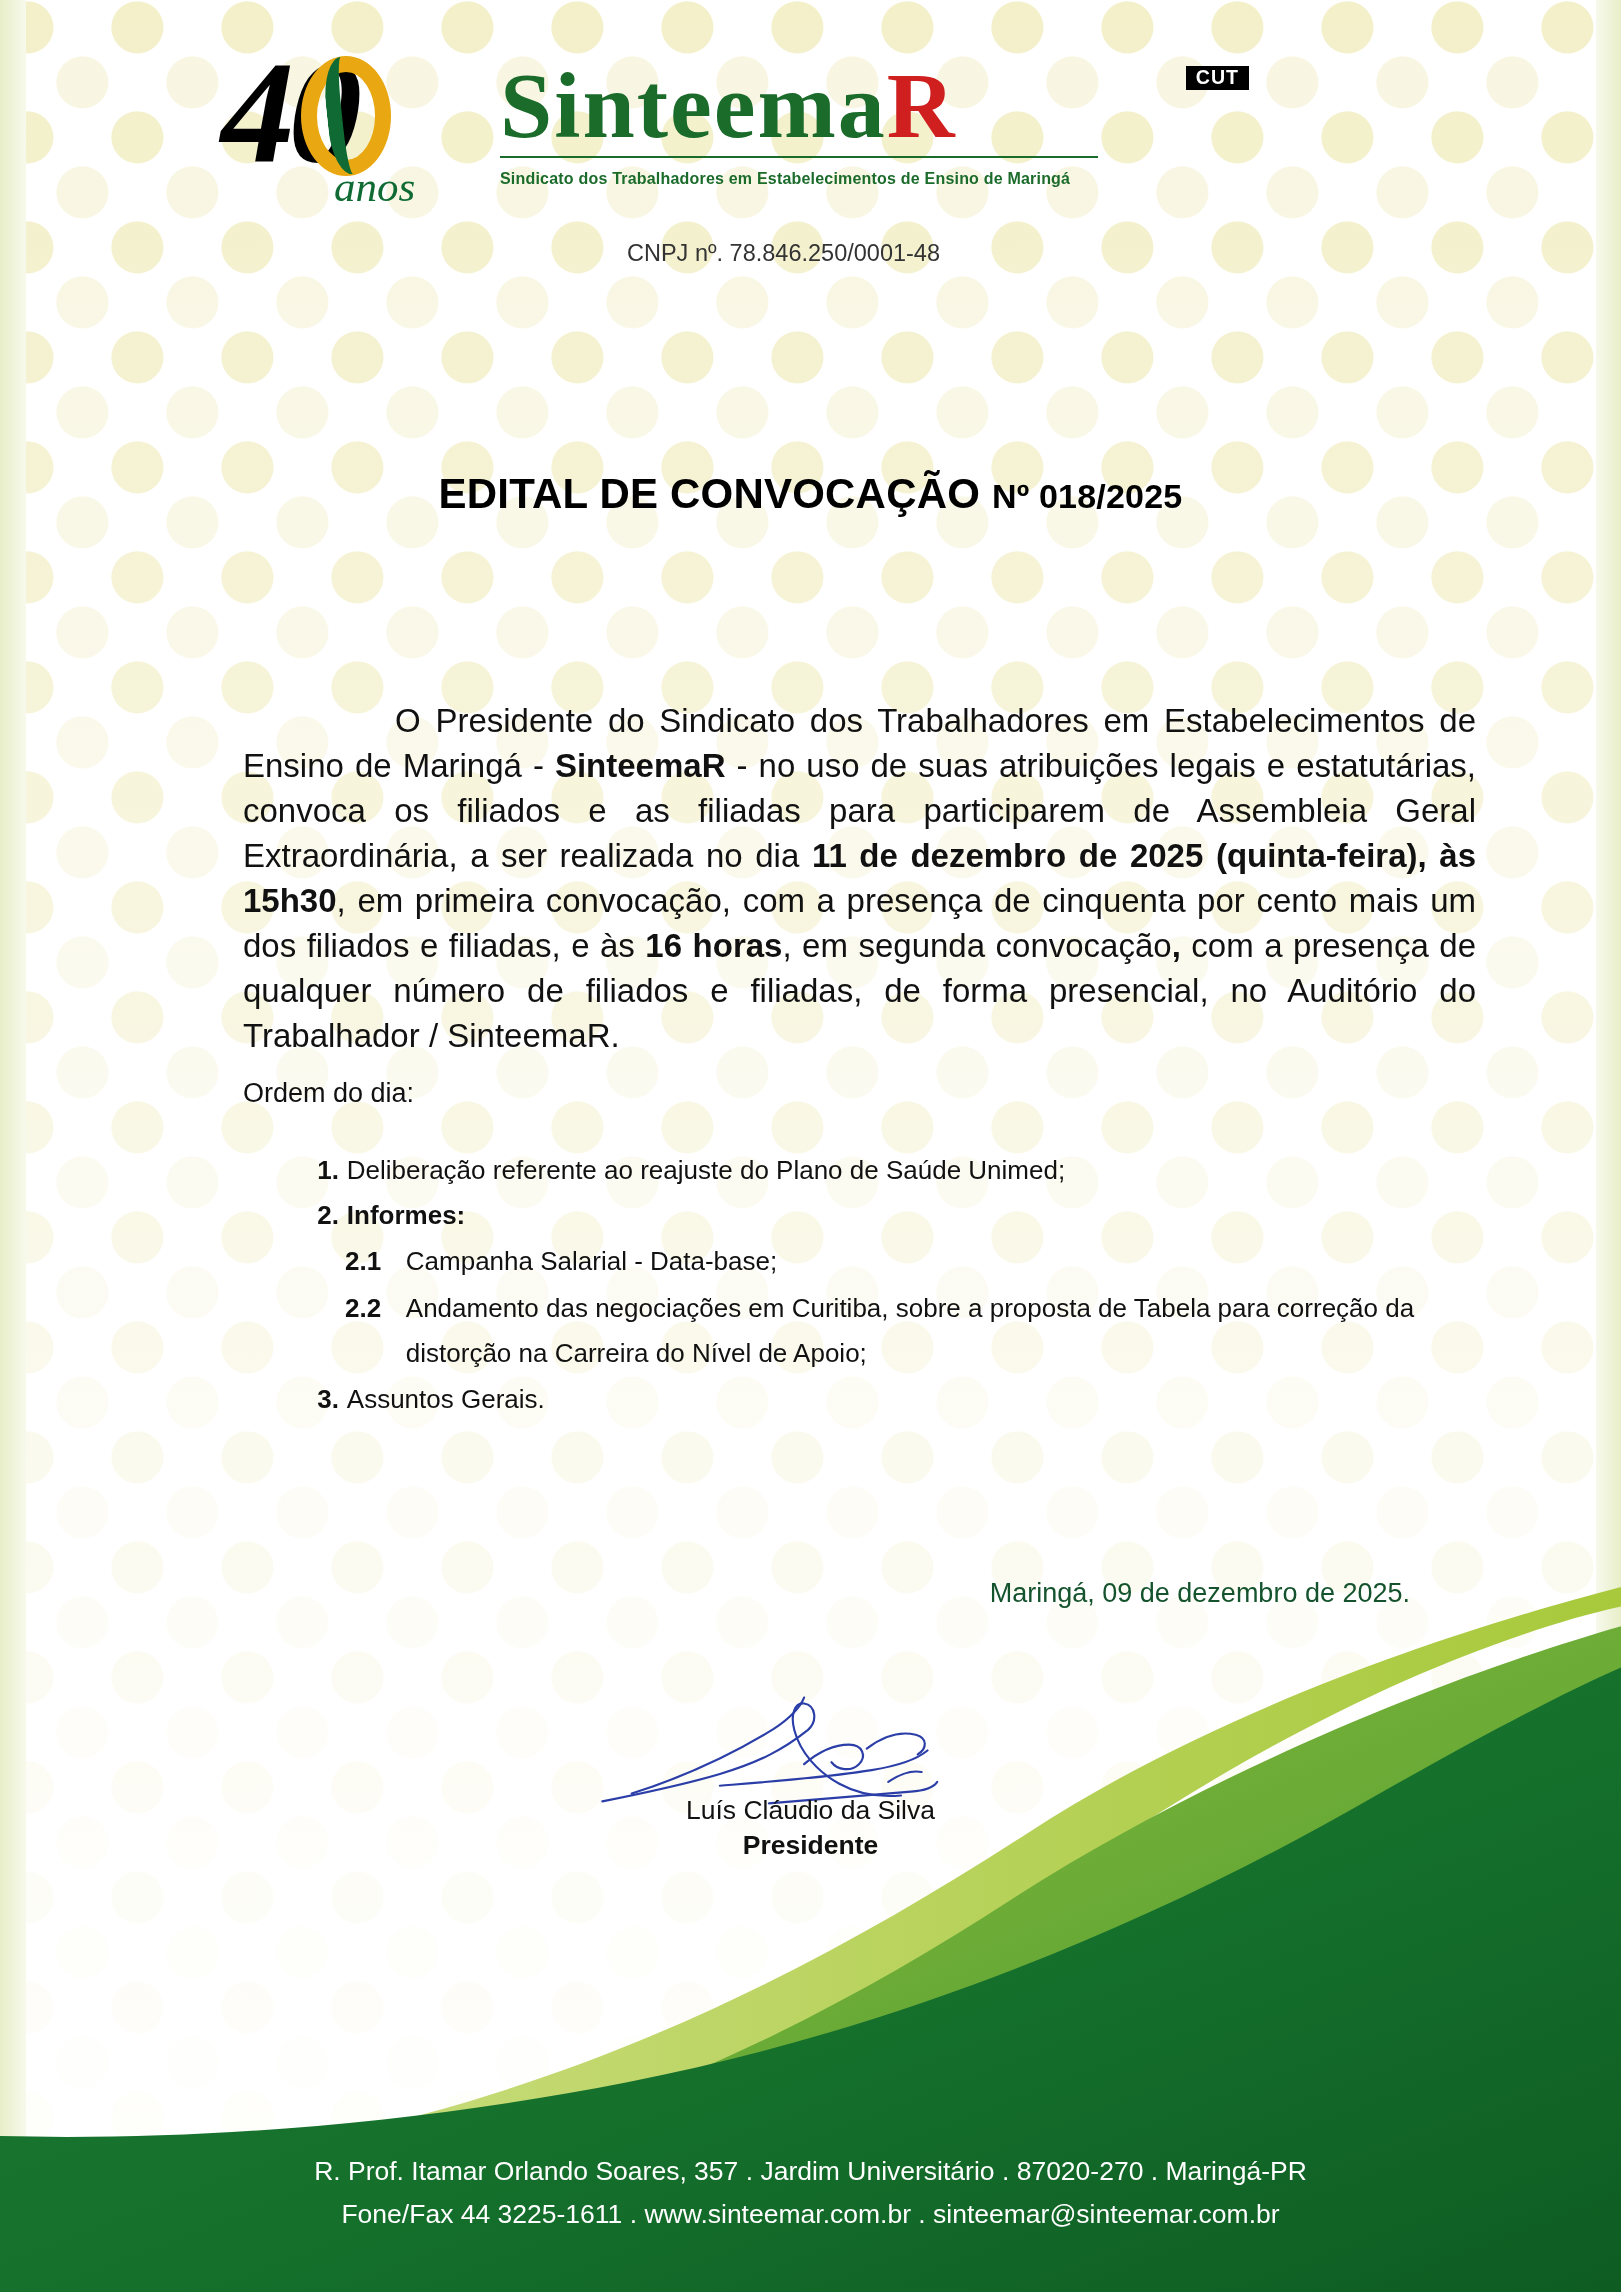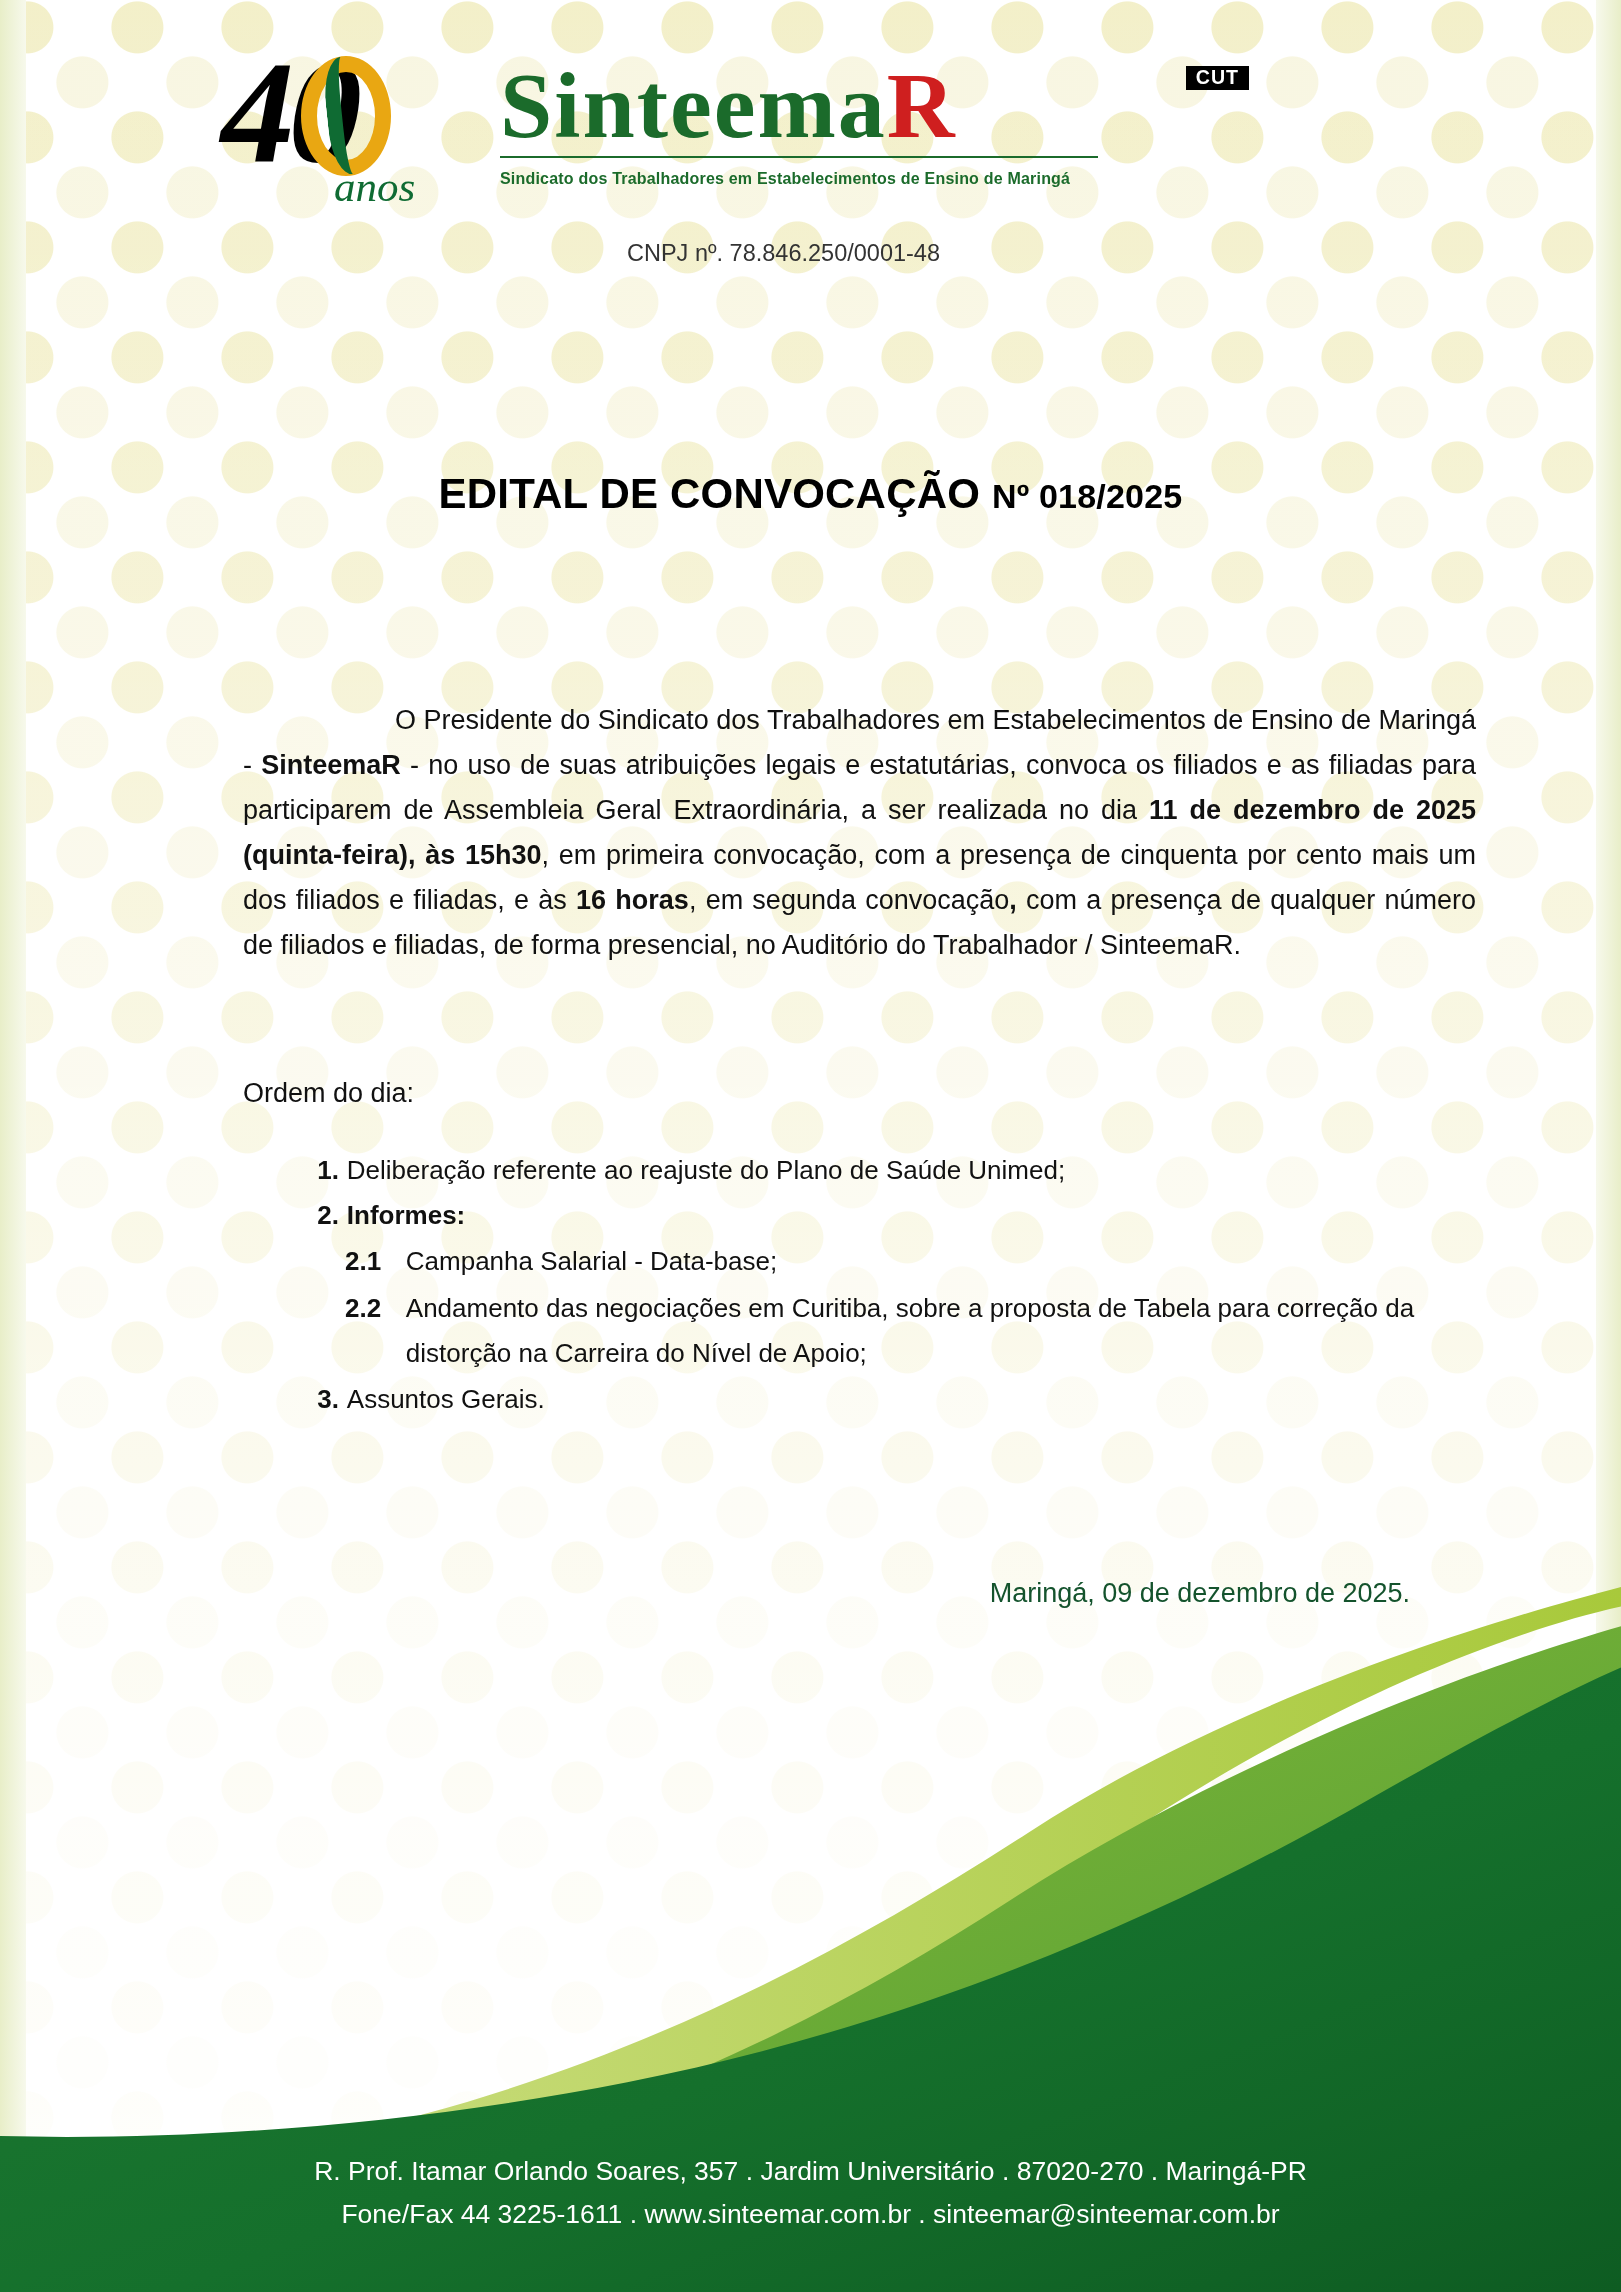--- a/index.html
+++ b/index.html
@@ -181,21 +181,21 @@
     color: #e8131b;
     letter-spacing: 0.2px;
   }
 
   
   .body-text {
     position: absolute;
     left: 243px;
     top: 698px;
     width: 1233px;
-    font-size: 27px;
+    font-size: 33px;
     line-height: 45px;
     color: #111111;
     text-align: justify;
     text-indent: 152px;
   }
   .body-text b { font-weight: bold; }
 
   .ordem-label {
     position: absolute;
     left: 243px;
@@ -360,20 +360,35 @@
       <span class="txt">Andamento das negociações em Curitiba, sobre a proposta de Tabela para correção da distorção na Carreira do Nível de Apoio;</span>
     </div>
     <div class="item">
       <span class="num">3.</span>
       <span class="txt">Assuntos Gerais.</span>
     </div>
   </div>
 
   <div class="city-date">Maringá, 09 de dezembro de 2025.</div>
 
+  <div class="signature-block">
+    <svg class="sig-svg" viewBox="0 0 480 150">
+      <g fill="none" stroke="#2b3ea8" stroke-width="2.2" stroke-linecap="round">
+        <path d="M30 128 C 70 120, 110 112, 150 100 C 190 88, 215 75, 240 55 C 250 46, 248 30, 236 28 C 226 27, 222 40, 226 55 C 232 78, 250 98, 272 110 C 290 120, 312 124, 335 122"></path>
+        <path d="M60 120 C 110 104, 160 82, 205 54 C 220 44, 232 32, 236 22"></path>
+        <path d="M150 112 C 200 108, 255 104, 305 96 C 330 92, 350 86, 362 76"></path>
+        <path d="M236 90 C 250 78, 266 70, 282 70 C 296 70, 300 82, 292 90 C 284 98, 270 96, 264 88"></path>
+        <path d="M300 74 C 316 62, 334 56, 350 60 C 362 63, 362 74, 352 80"></path>
+        <path d="M200 130 C 250 126, 300 122, 345 118 C 360 117, 368 114, 372 108"></path>
+        <path d="M322 108 C 334 100, 346 96, 356 98"></path>
+      </g>
+    </svg>
+    <div class="sig-name">Luís Cláudio da Silva</div>
+    <div class="sig-role">Presidente</div>
+  </div>
 
   <svg class="wave" viewBox="0 0 1654 720" preserveAspectRatio="none">
     <defs>
       <linearGradient id="gDark" x1="0" y1="0" x2="1" y2="1">
         <stop offset="0%" stop-color="#1f7a33"></stop>
         <stop offset="55%" stop-color="#15702c"></stop>
         <stop offset="100%" stop-color="#0e5c22"></stop>
       </linearGradient>
       <linearGradient id="gMid" x1="0" y1="0" x2="1" y2="1">
         <stop offset="0%" stop-color="#8fbf3a"></stop>

